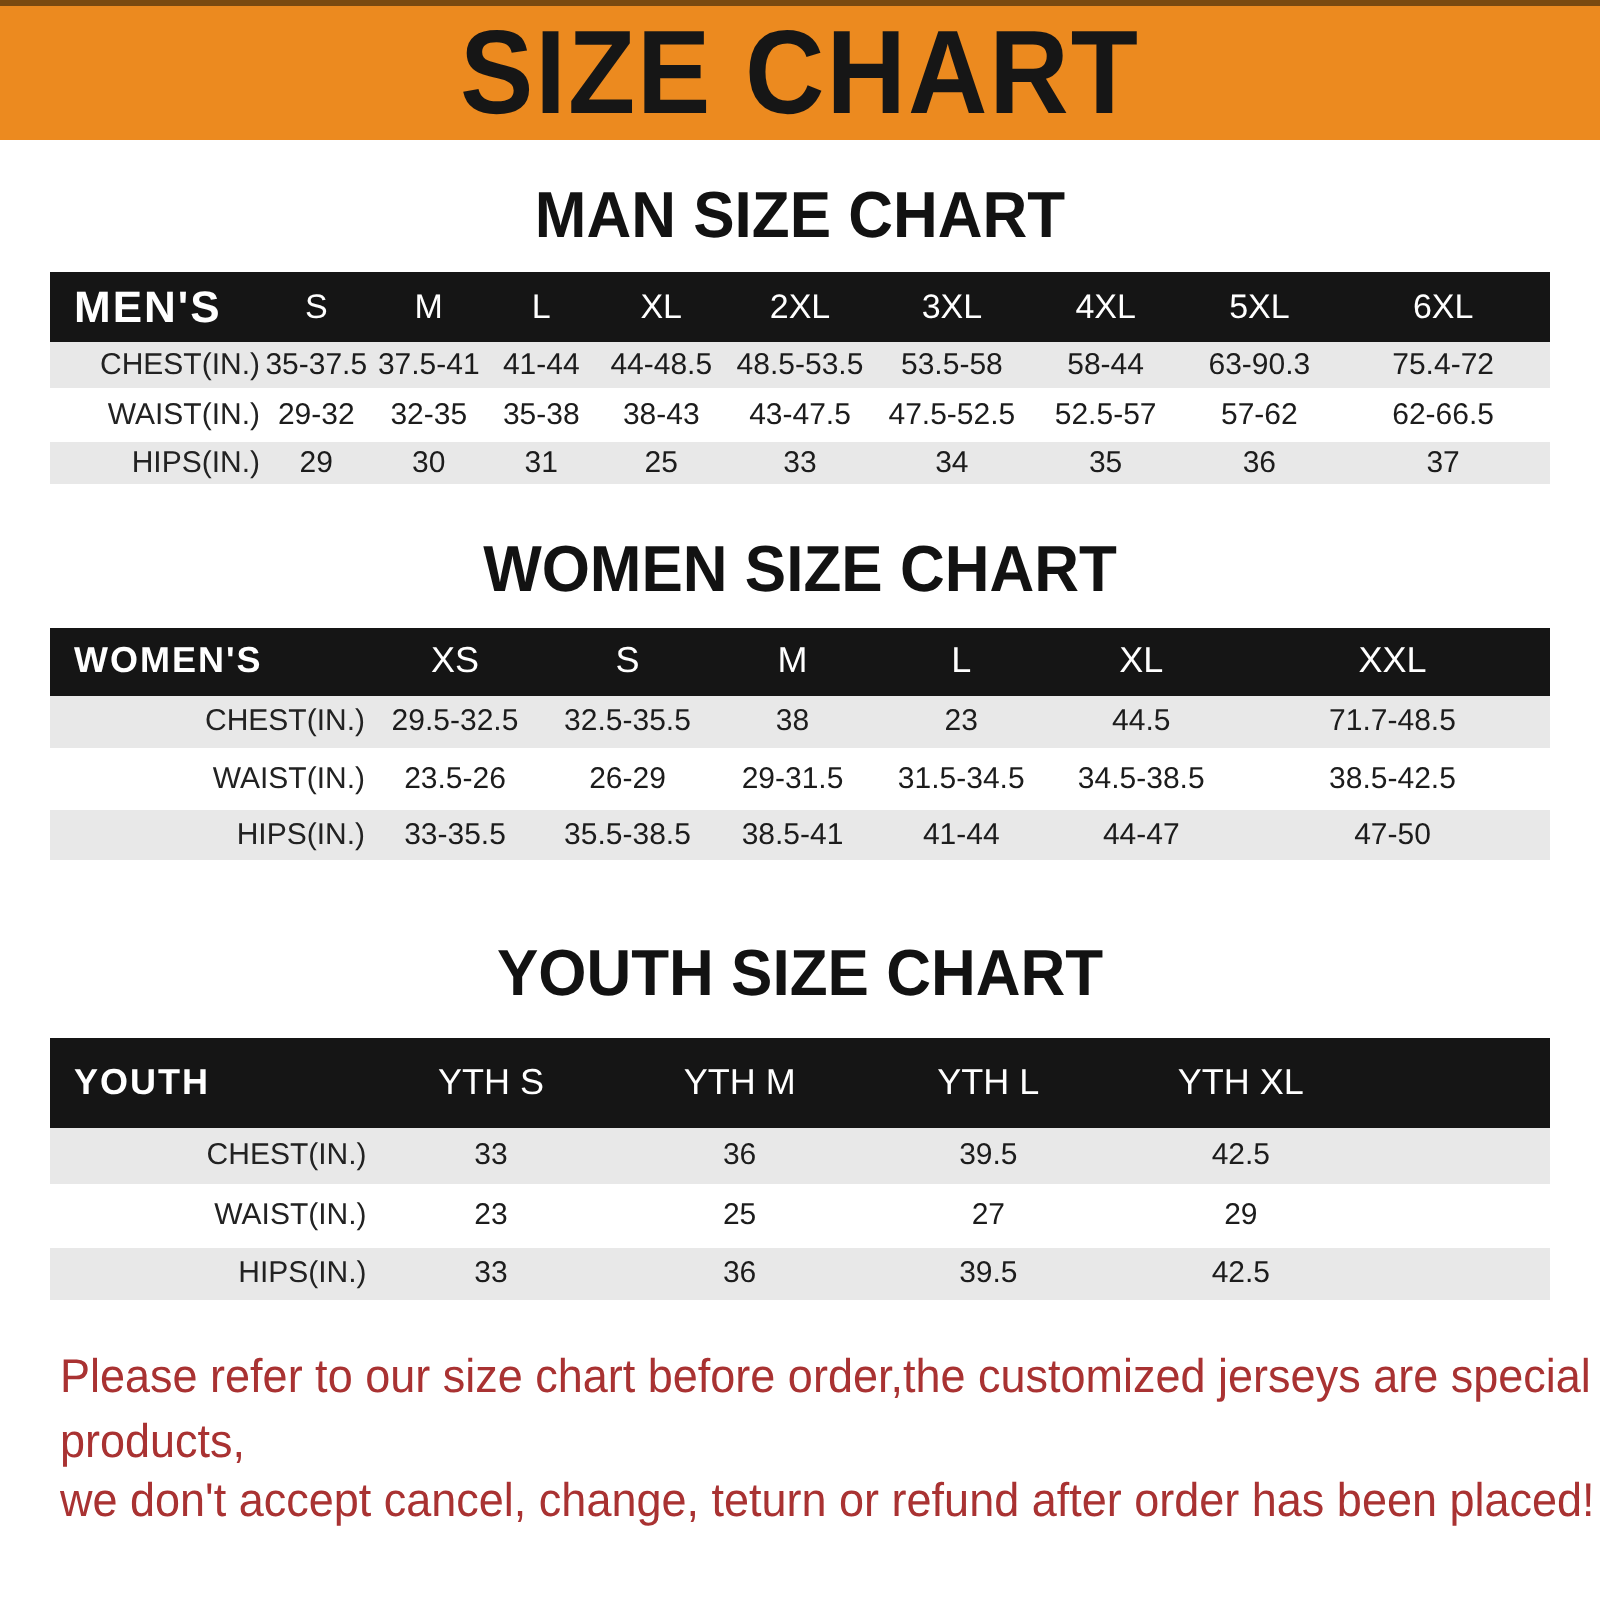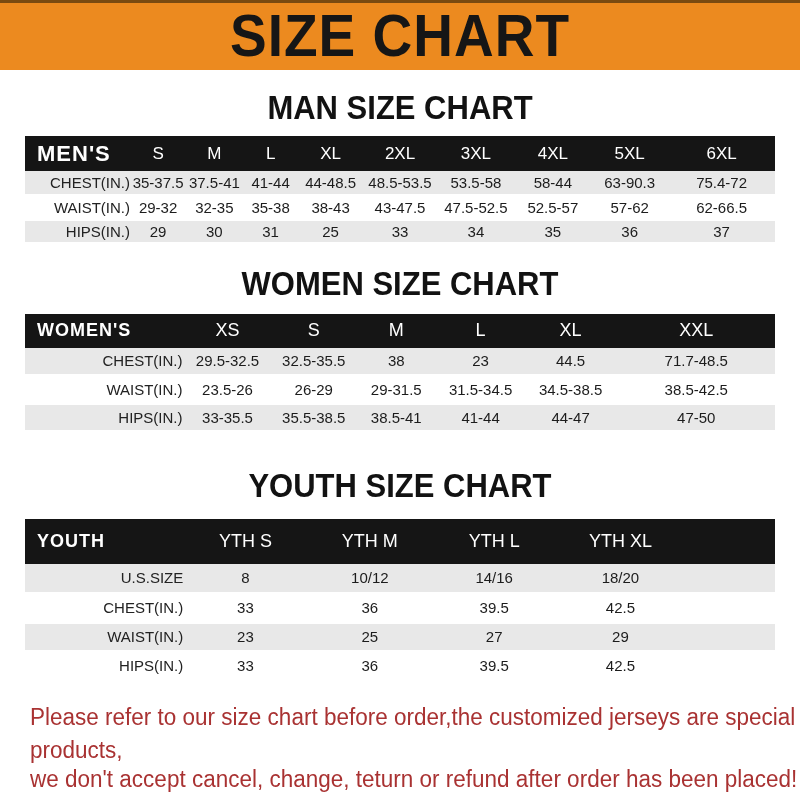--- a/index.html
+++ b/index.html
@@ -247,28 +247,20 @@
             <th class="rowhead-label">YOUTH</th>
             <th>YTH S</th>
             <th>YTH M</th>
             <th>YTH L</th>
             <th>YTH XL</th>
             <th></th>
           </tr>
         </thead>
         <tbody>
           <tr>
-            <td class="row-label">U.S.SIZE</td>
-            <td>8</td>
-            <td>10/12</td>
-            <td>14/16</td>
-            <td>18/20</td>
-            <td></td>
-          </tr>
-          <tr>
             <td class="row-label">CHEST(IN.)</td>
             <td>33</td>
             <td>36</td>
             <td>39.5</td>
             <td>42.5</td>
             <td></td>
           </tr>
           <tr>
             <td class="row-label">WAIST(IN.)</td>
             <td>23</td>

